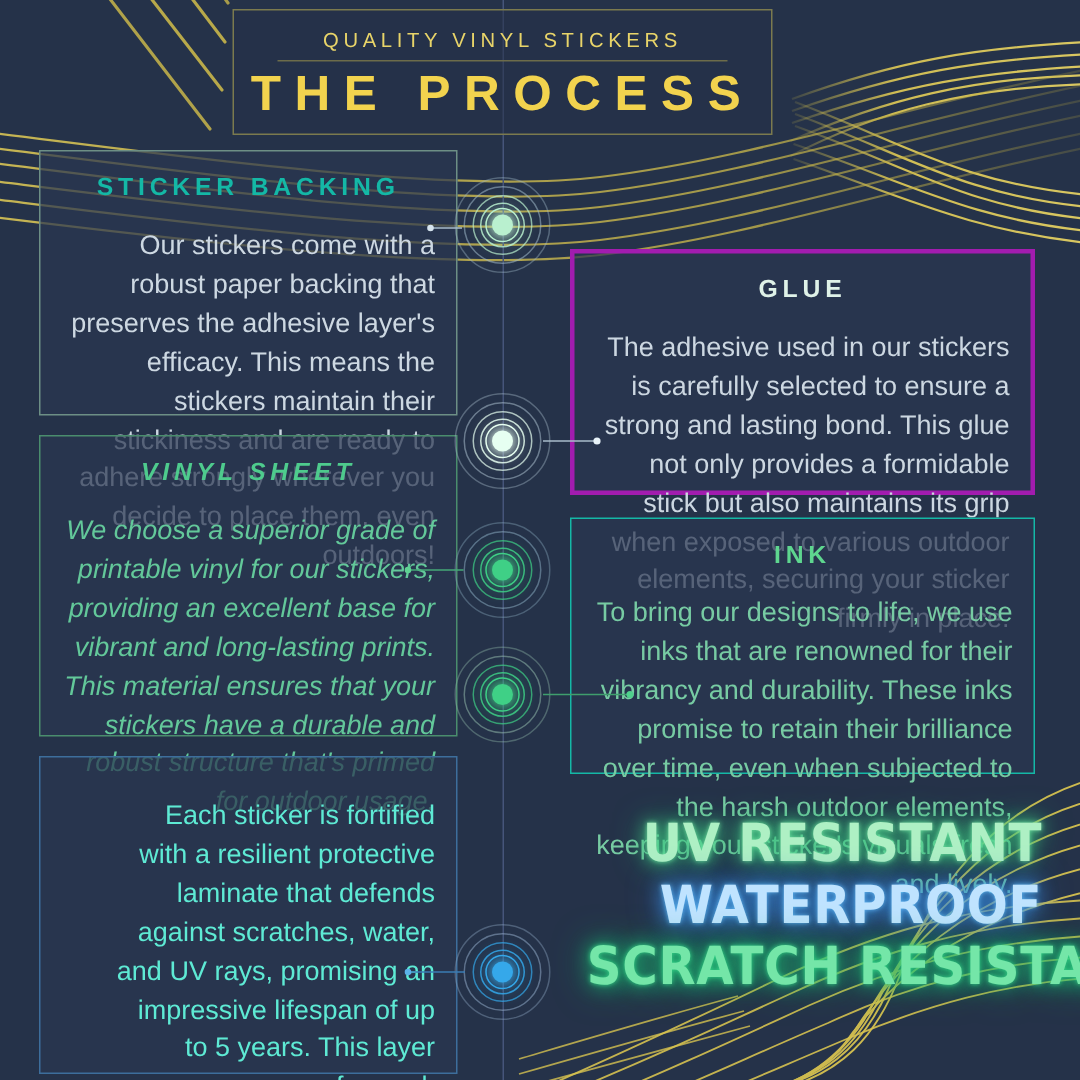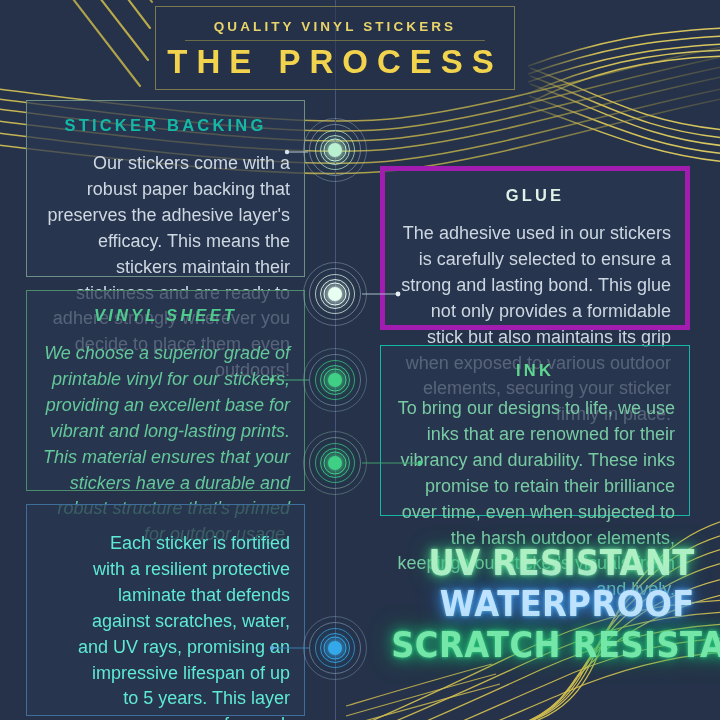--- a/index.html
+++ b/index.html
@@ -25,21 +25,21 @@
   
   .header{
     position:absolute;left:155px;top:6px;width:360px;height:84px;
     border:1px solid #7b7a4e;
     box-sizing:border-box;
     z-index:5;
     display:flex;flex-direction:column;align-items:center;justify-content:center;
     background:rgba(38,50,73,0.55);
   }
   .header .kicker{
-    color:#e8d469;font-size:13.5px;letter-spacing:3.1px;font-weight:700;
+    color:#e8d469;font-size:13.5px;letter-spacing:3.1px;font-weight:400;
     margin-top:2px;
   }
   .header .rule{
     width:300px;height:1px;background:#6d6c4a;margin:6px 0 4px 0;
   }
   .header .title{
     color:#f2d34e;font-size:33px;letter-spacing:9px;font-weight:700;
     line-height:1.05;white-space:nowrap;
   }
 
@@ -69,21 +69,21 @@
   #card-vinyl{left:26px;top:290px;width:279px;height:201px;border:1px solid #4a8d6d;font-style:italic;}
   #card-vinyl .c-title{color:#4ecb8d;}
   #card-vinyl .c-rule{background:#3e9a6d;}
   #card-vinyl .c-body{color:#63c89a;}
 
   #card-laminate{left:26px;top:504px;width:279px;height:212px;border:1px solid #3d6e9c;}
   #card-laminate .c-title{color:#4ba3e3;}
   #card-laminate .c-rule{background:#3a7cb4;}
   #card-laminate .c-body{color:#5eead4;margin-left:35px;}
 
-  #card-glue{left:380px;top:166px;width:310px;height:164px;border:5px solid #a21caf;}
+  #card-glue{left:380px;top:166px;width:310px;height:164px;border:3px solid #a21caf;}
   #card-glue .c-title{color:#dff2e8;}
   #card-glue .c-rule{background:#8aada3;}
   #card-glue .c-body{color:#ccd7e1;}
 
   #card-ink{left:380px;top:345px;width:310px;height:171px;border:1px solid #14b8a6;}
   #card-ink .c-title{color:#5ed68f;}
   #card-ink .c-rule{background:#3f9468;}
   #card-ink .c-body{color:#77cba3;}
 
   

